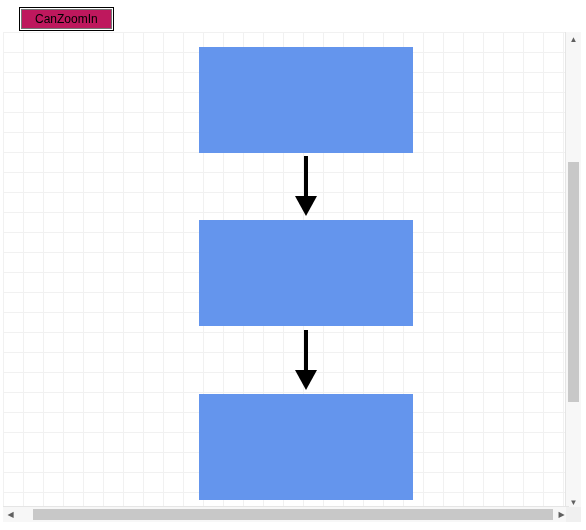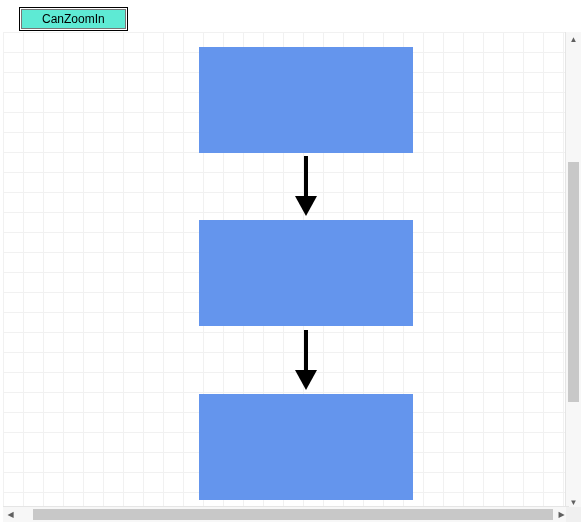--- a/index.html
+++ b/index.html
@@ -15,24 +15,24 @@
   .frame {
     position: relative;
     width: 586px;
     height: 530px;
   }
 
   .button {
     position: absolute;
     top: 9px;
     left: 21px;
-    padding: 2px 20px;
+    padding: 2px 13px;
     font-size: 12px;
     line-height: 14px;
-    background: #5eead4;
+    background: #be185d;
     border: 1px solid #767676;
     outline: 1px solid #000000;
     outline-offset: 1px;
     cursor: pointer;
   }
 
   .canvas-wrap {
     position: absolute;
     top: 32px;
     left: 3px;

